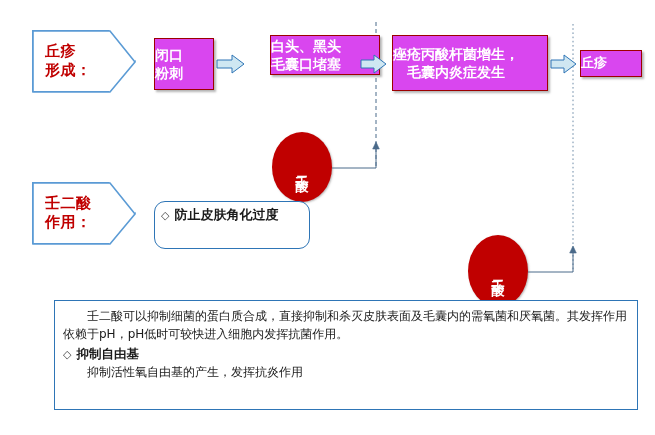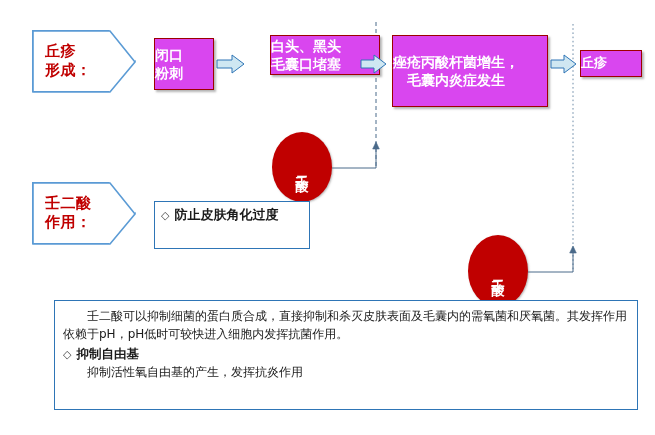--- a/index.html
+++ b/index.html
@@ -136,21 +136,21 @@
 
   <div class="rbox" style="left:232px;top:35px;width:110px;height:40px;margin-left:22px;">
     <span>白头、黑头
 毛囊口堵塞</span>
   </div>
 
   <svg class="barrow" style="left:344px;top:53px;width:28px;height:22px;">
     <polygon points="1,7 14,7 14,2 26,11 14,20 14,15 1,15" fill="#CFE7F2" stroke="#2E75B6" stroke-width="1"></polygon>
   </svg>
 
-  <div class="rbox" style="left:376px;top:35px;width:156px;height:72px;">
+  <div class="rbox" style="left:376px;top:35px;width:156px;height:56px;">
     <span>痤疮丙酸杆菌增生，
 毛囊内炎症发生</span>
   </div>
 
   <svg class="barrow" style="left:534px;top:53px;width:28px;height:22px;">
     <polygon points="1,7 14,7 14,2 26,11 14,20 14,15 1,15" fill="#CFE7F2" stroke="#2E75B6" stroke-width="1"></polygon>
   </svg>
 
   <div class="rbox" style="left:564px;top:50px;width:62px;height:27px;font-size:13px;">
     <span>丘疹</span>
@@ -161,21 +161,21 @@
   </div>
 
   <div class="pent" style="left:16px;top:182px;width:104px;height:62px;">
     <span class="pent-inner">壬二酸
 作用：</span>
   </div>
   <svg class="pent-outline" style="left:16px;top:182px;width:106px;height:64px;">
     <polygon points="1,1 78,1 103,32 78,62 1,62" fill="none" stroke="#5B9BD5" stroke-width="1.6"></polygon>
   </svg>
 
-  <div class="bulletbox" style="left:138px;top:201px;width:156px;height:48px;">
+  <div class="bulletbox" style="left:138px;top:201px;width:156px;height:48px;border-radius:11px;">
     <div class="li">
       <span class="dia">◇</span><span>防止皮肤角化过度</span>
     </div>
   </div>
 
   <div class="ellipse" style="left:452px;top:235px;width:60px;height:72px;">
     <span class="vtext">壬二酸</span>
   </div>
 
   <div class="detailbox" style="left:38px;top:300px;width:584px;height:110px;">

